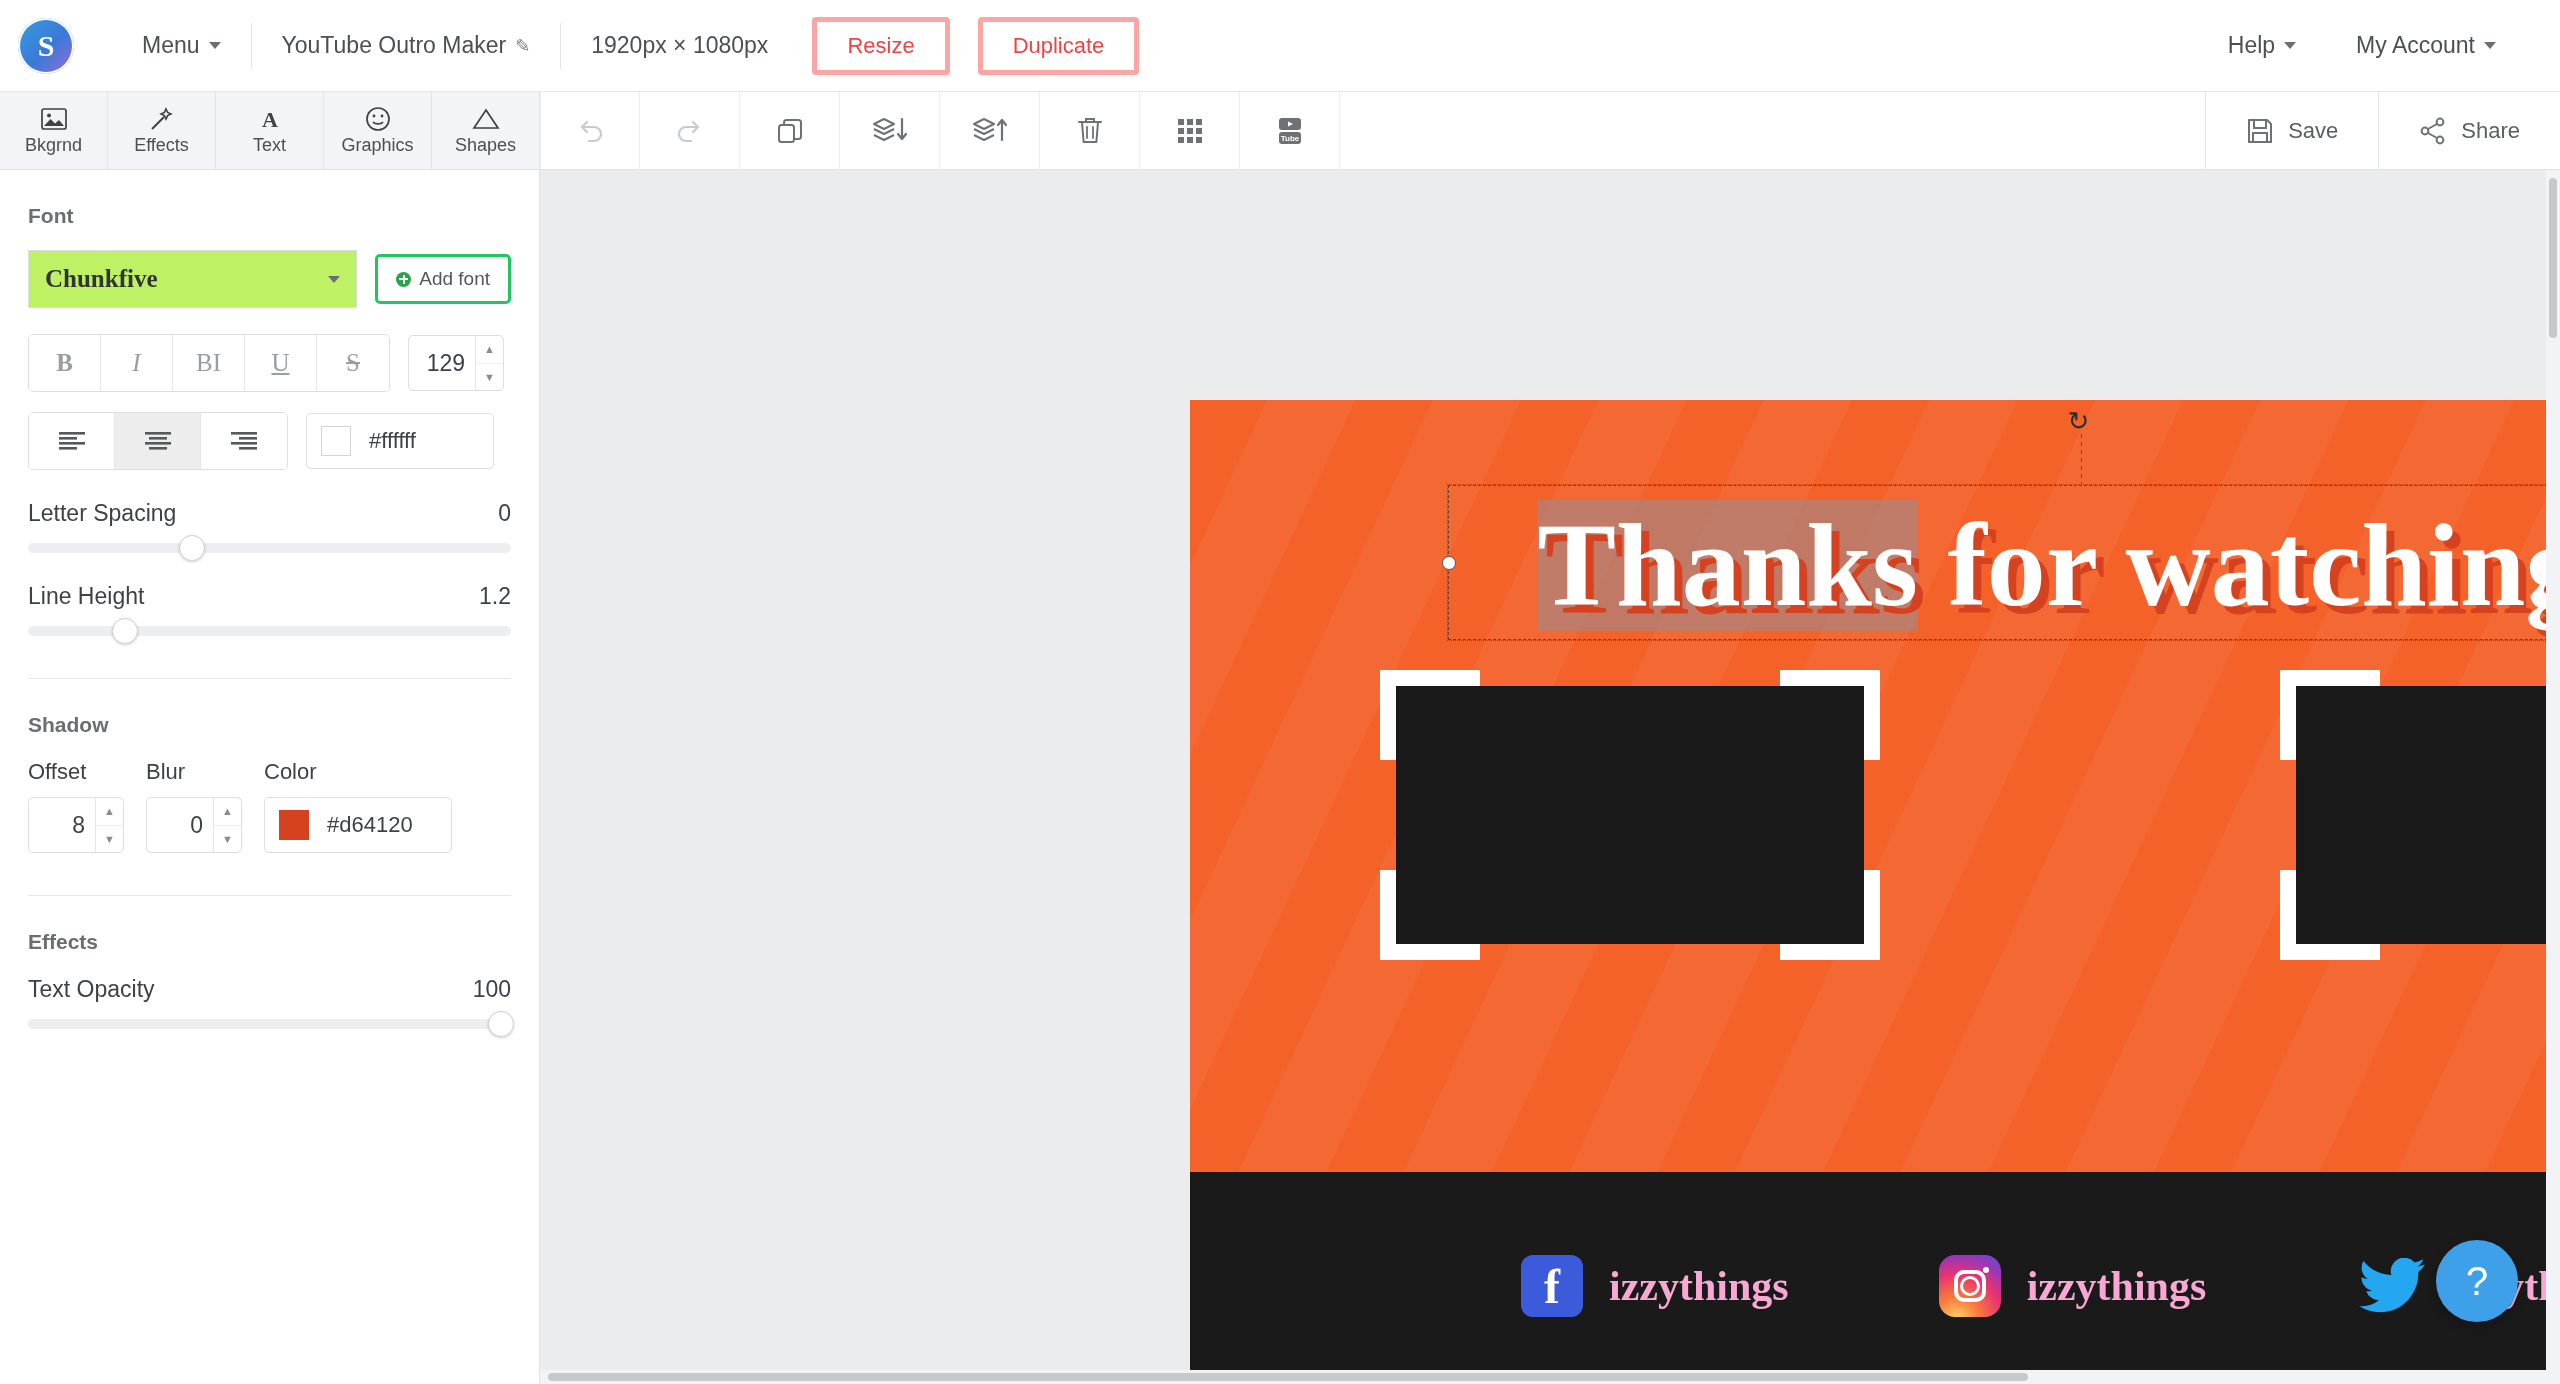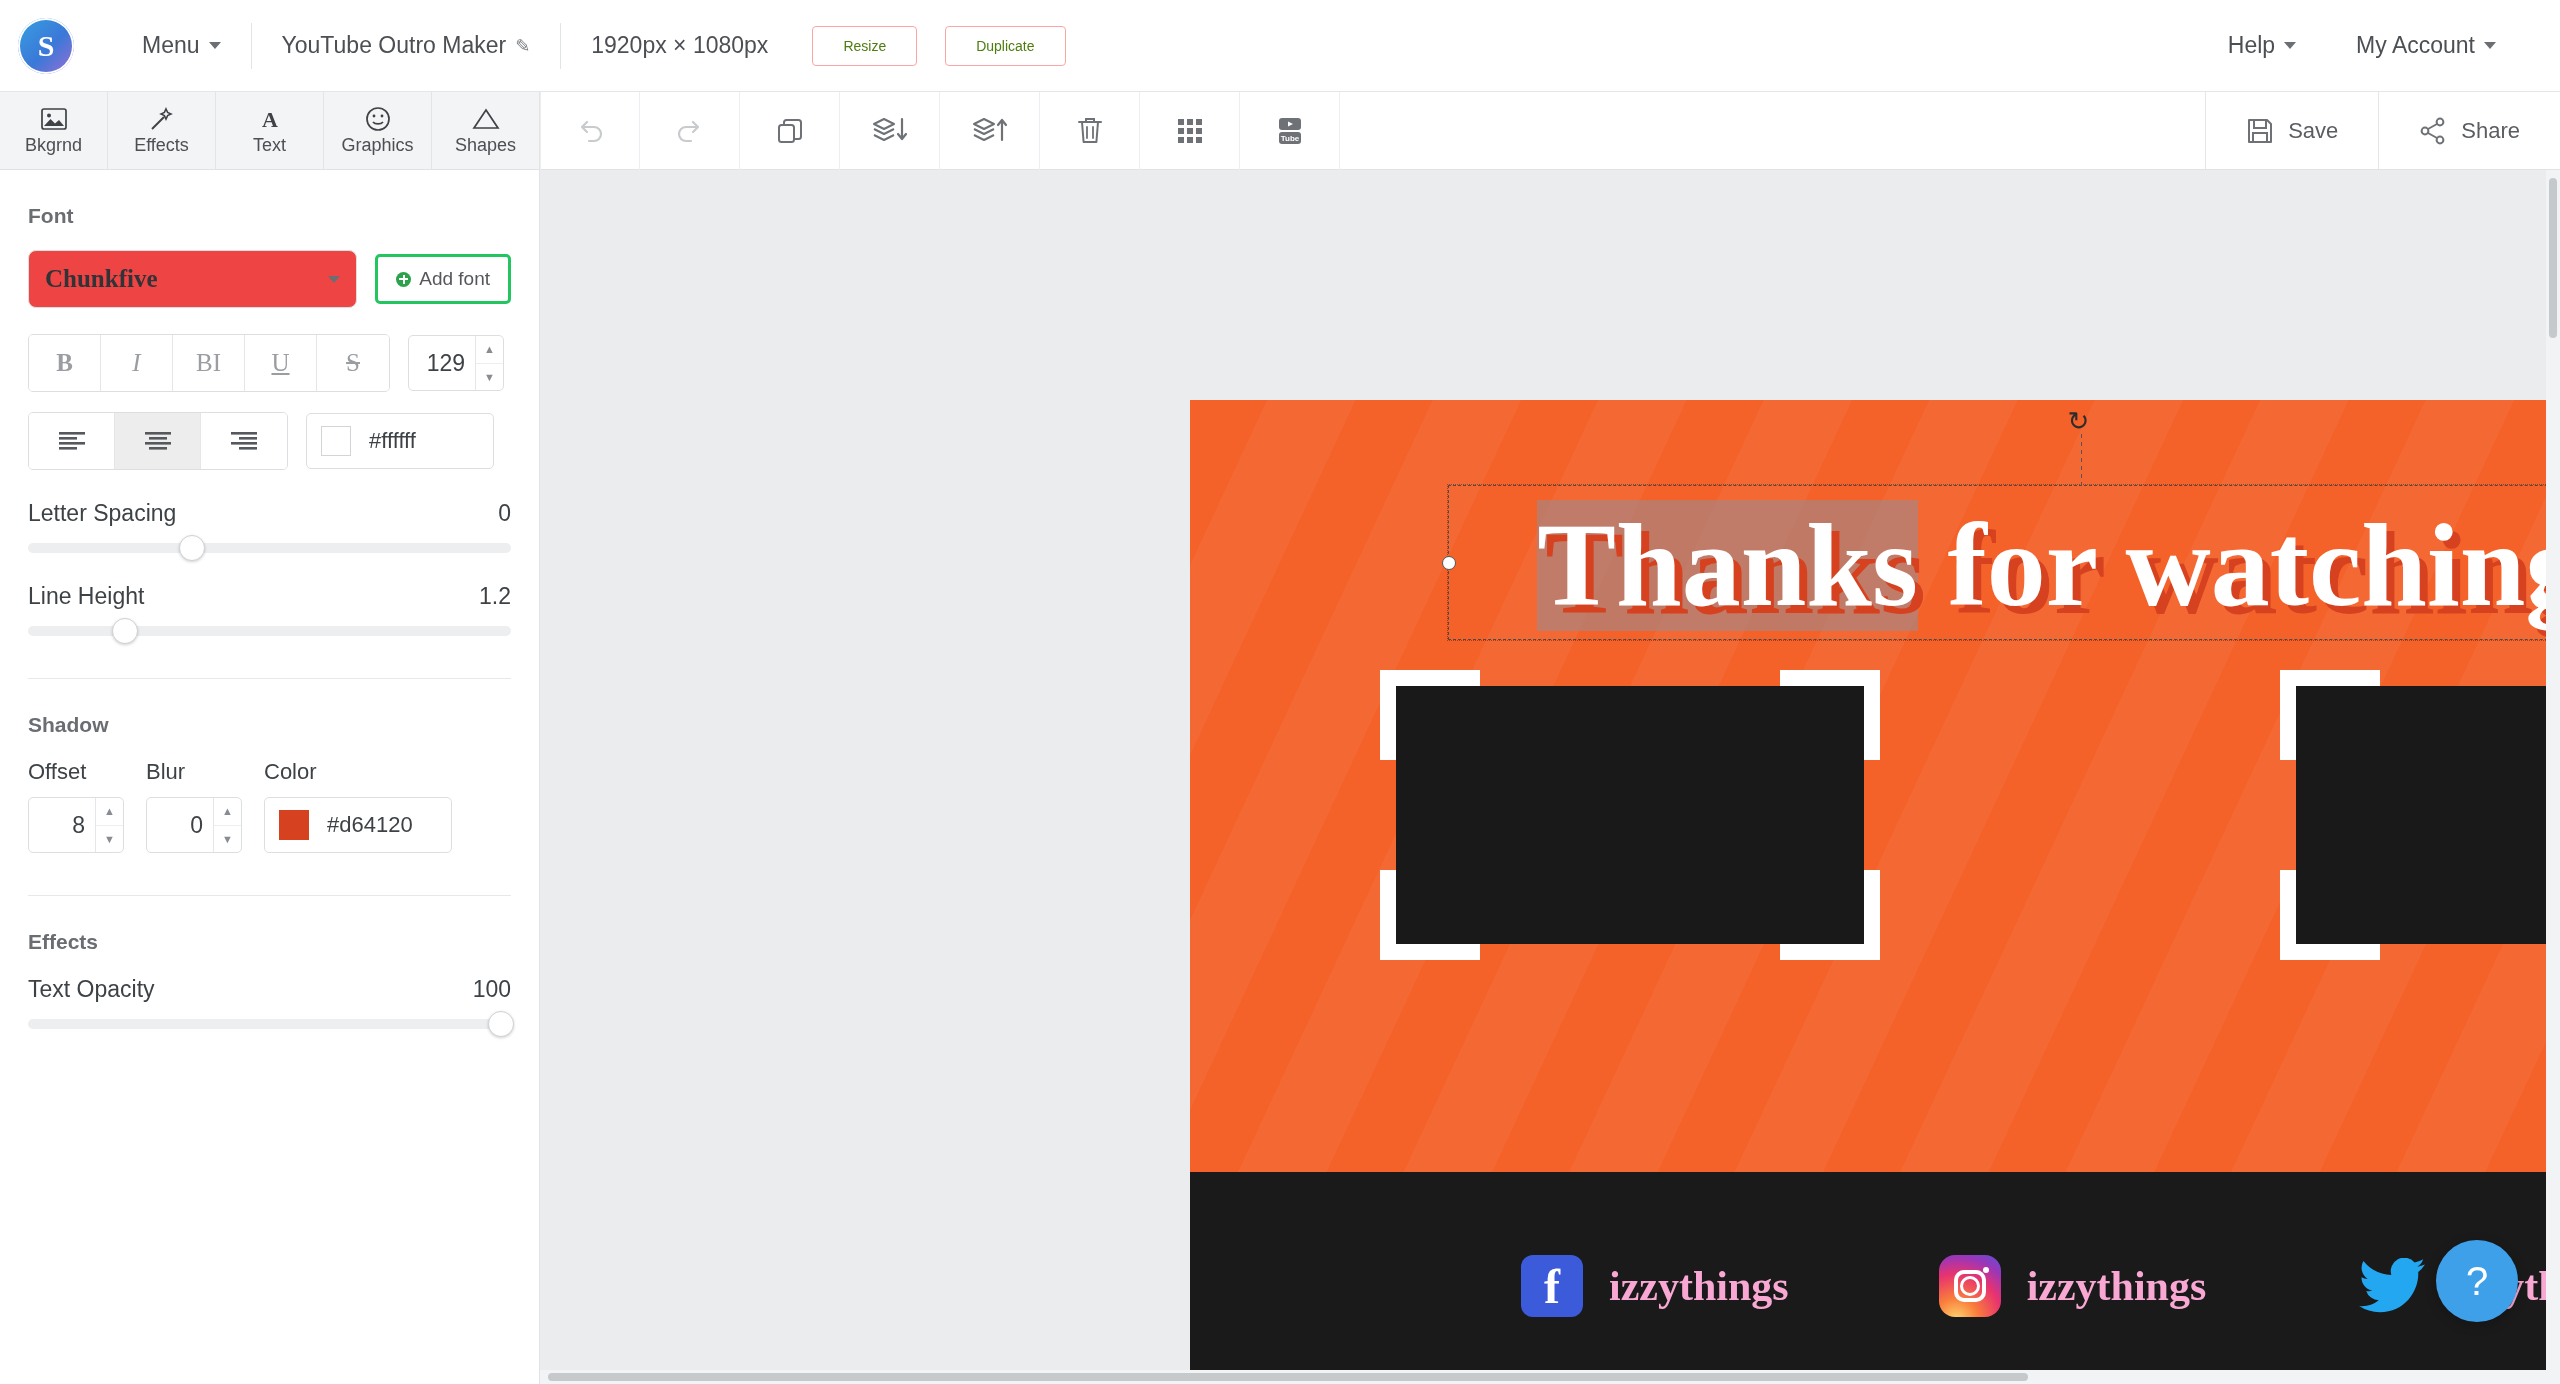--- a/index.html
+++ b/index.html
@@ -29,22 +29,22 @@
   .hdr-item {
     font-size: 23px; color: #4c4f53; padding: 0 30px;
     display: flex; align-items: center; gap: 9px; height: 52px; cursor: pointer;
     white-space: nowrap;
   }
   .hdr-sep { width: 1px; height: 46px; background: #e2e4e6; }
   .caret { display:inline-block; width:0;height:0;border-left:6px solid transparent;
            border-right:6px solid transparent;border-top:7px solid #6b6e72; }
   .pencil { font-size: 18px; color:#7b7e82; }
   .hdr-btn {
-    border: 1px solid #fca5a5; background: #fff; border-radius: 4px;
-    font-size: 14px; color: #4d7c0f; padding: 11px 30px; cursor: pointer;
+    border: 5px solid #fca5a5; background: #fff; border-radius: 4px;
+    font-size: 22px; color: #ef4444; padding: 11px 30px; cursor: pointer;
     font-family: "Liberation Sans", sans-serif; margin: 0 14px;
   }
   .hdr-right { margin-left: auto; display: flex; align-items: center; padding-right: 34px; }
 
   
   .toolbar {
     height: 78px; flex: 0 0 78px; display: flex; align-items: stretch;
     background: #fff; border-bottom: 1px solid #e0e2e4;
   }
   .tool-tabs { display: flex; width: 540px; background: #f3f4f5; }
@@ -72,22 +72,22 @@
   .body { flex: 1; display: flex; min-height: 0; }
 
   
   .panel {
     width: 540px; flex: 0 0 540px; background: #fff;
     border-right: 1px solid #e0e2e4; padding: 28px 28px 0 28px; overflow: hidden;
   }
   .sec-title { font-size: 21px; font-weight: bold; color: #6a6d71; margin: 6px 0 22px 0; }
   .font-row { display: flex; align-items: center; gap: 18px; margin-bottom: 26px; }
   .font-select {
-    flex: 1; height: 58px; border: 1px solid #dcdee0; border-radius: 8px;
-    display: flex; align-items: center; padding: 12px 16px; cursor: pointer; background:#ef4444;
+    flex: 1; height: 58px; border: 1px solid #dcdee0; border-radius: 0;
+    display: flex; align-items: center; padding: 12px 16px; cursor: pointer; background:#bef264;
   }
   .font-select .fs-name {
     flex: 1; font-family: "Liberation Serif", serif; font-weight: bold;
     font-size: 25px; color: #303438;
   }
   .addfont {
     height: 50px; border: 3px solid #22c55e; border-radius: 5px; background: #fff;
     display: flex; align-items: center; gap: 8px; padding: 0 18px; cursor: pointer;
     font-size: 19px; color: #54575b; white-space: nowrap;
   }

